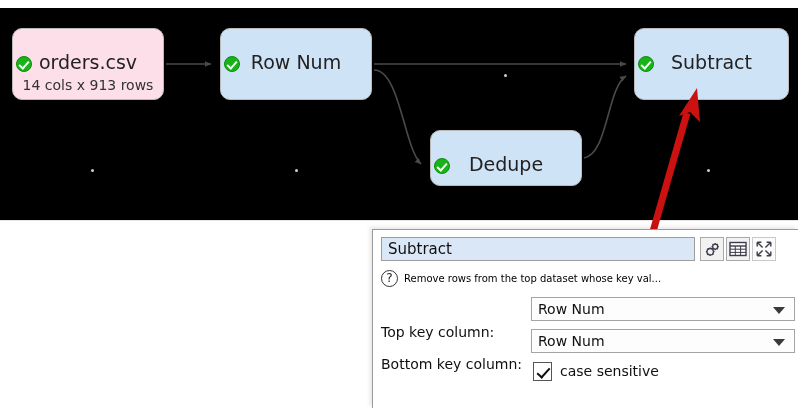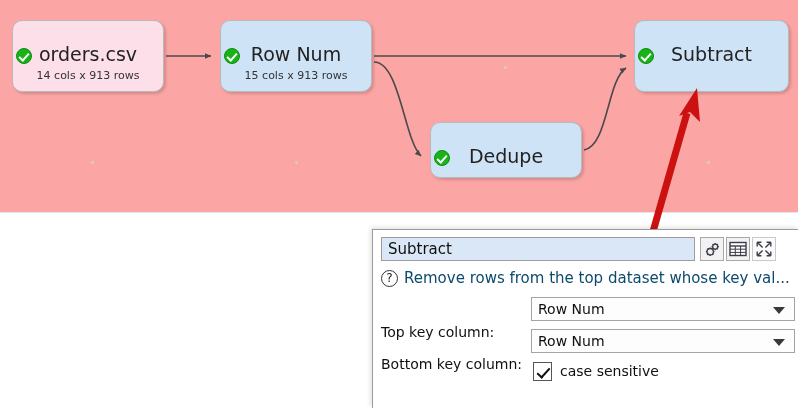--- a/index.html
+++ b/index.html
@@ -13,24 +13,24 @@
     height: 408px;
     overflow: hidden;
     background: #ffffff;
     font-family: "DejaVu Sans", sans-serif;
   }
 
   
   #canvas {
     position: absolute;
     left: 0;
-    top: 0;
+    top: 8px;
     width: 798px;
     height: 212px;
-    background: #fca5a5;
+    background: #000000;
     border-bottom: 1px solid #e6e6e6;
     overflow: hidden;
   }
   #canvas-svg {
     position: absolute;
     left: 0;
     top: 0;
   }
 
   .node {
@@ -46,21 +46,21 @@
     text-align: center;
     color: #222222;
     font-size: 19px;
     white-space: nowrap;
   }
   .node .sub {
     position: absolute;
     left: 0; right: 0;
     text-align: center;
     color: #333333;
-    font-size: 11px;
+    font-size: 14px;
     white-space: nowrap;
   }
   .badge {
     position: absolute;
     width: 16px;
     height: 16px;
     border-radius: 50%;
     background: #18b318;
     border: 1px solid #0c8d0c;
     box-sizing: border-box;
@@ -168,22 +168,22 @@
     border-radius: 50%;
     border: 1px solid #333333;
     box-sizing: border-box;
     font-size: 12px;
     line-height: 15px;
     text-align: center;
     color: #222222;
     flex: 0 0 auto;
   }
   #desc-text {
-    font-size: 15px;
-    color: #0c4a6e;
+    font-size: 10px;
+    color: #000000;
     white-space: nowrap;
     overflow: hidden;
   }
 
   .form-row {
     position: absolute;
     left: 3px;
     right: 0;
     height: 25px;
   }
@@ -282,21 +282,20 @@
     <div class="dot" style="left:707px;top:161px;"></div>
 
     <div class="node" id="node-orders" style="left:12px;top:20px;width:152px;height:72px;background:#fcdfe8;">
       <div class="title" style="top:22px;">orders.csv</div>
       <div class="sub" style="top:48px;">14 cols x 913 rows</div>
     </div>
     <div class="badge" style="left:16px;top:48px;"></div>
 
     <div class="node" id="node-rownum" style="left:220px;top:20px;width:152px;height:72px;background:#cfe3f7;">
       <div class="title" style="top:22px;">Row Num</div>
-      <div class="sub" style="top:48px;">15 cols x 913 rows</div>
     </div>
     <div class="badge" style="left:224px;top:48px;"></div>
 
     <div class="node" id="node-dedupe" style="left:430px;top:122px;width:152px;height:56px;background:#cfe3f7;">
       <div class="title" style="top:22px;">Dedupe</div>
     </div>
     <div class="badge" style="left:434px;top:150px;"></div>
 
     <div class="node" id="node-subtract" style="left:634px;top:20px;width:155px;height:72px;background:#cfe3f7;">
       <div class="title" style="top:22px;">Subtract</div>

